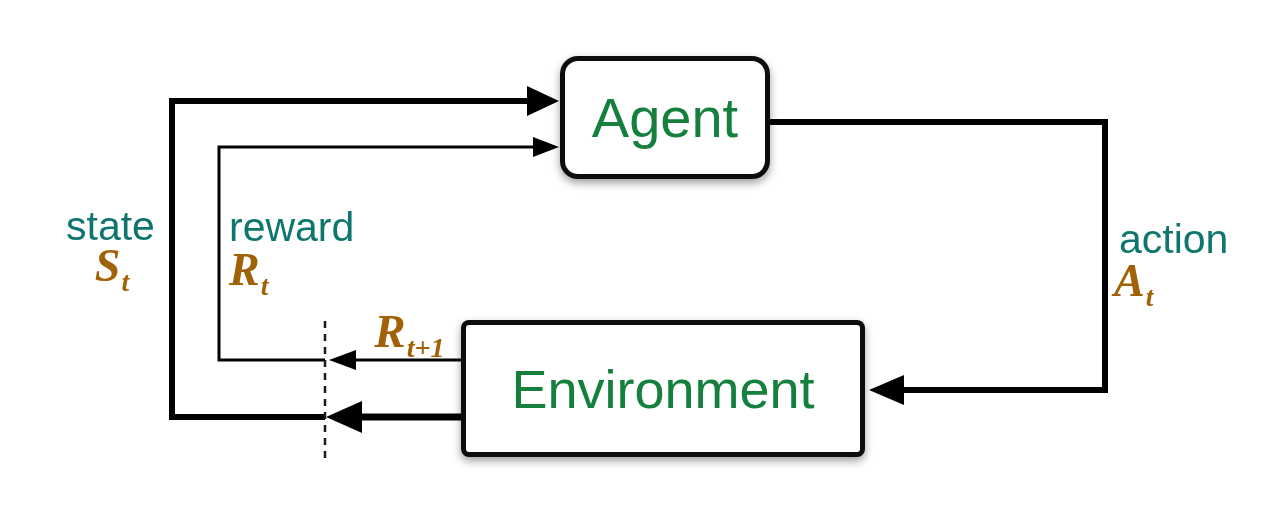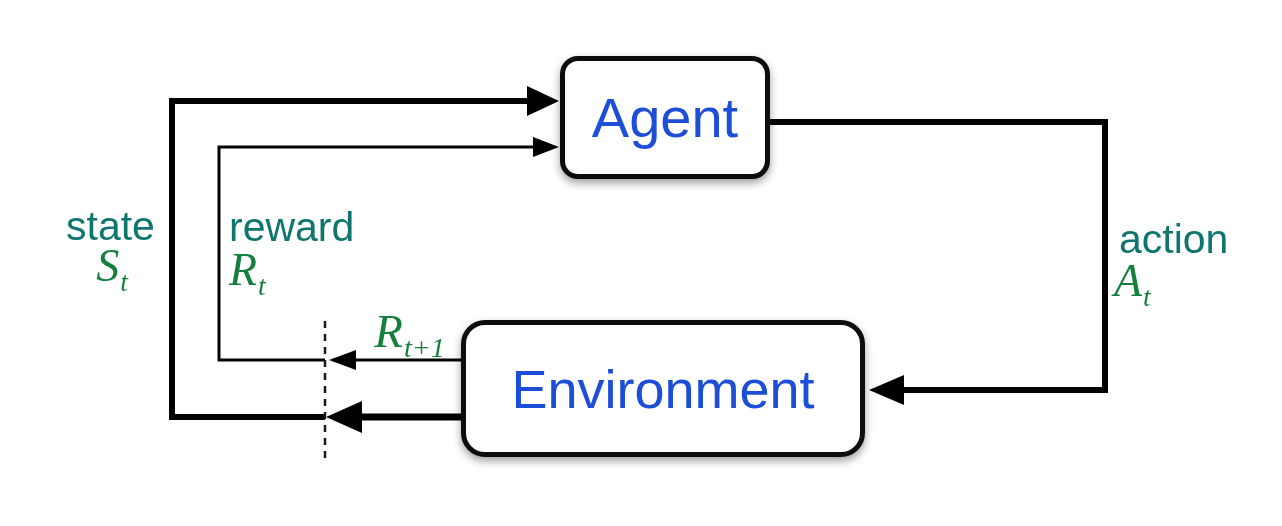--- a/index.html
+++ b/index.html
@@ -13,46 +13,47 @@
   }
   .wiring { position: absolute; left: 0; top: 0; width: 1282px; height: 526px; }
   .node {
     position: absolute;
     box-sizing: border-box;
     background: #ffffff;
     border: 5px solid #0d0d0d;
     display: flex;
     align-items: center;
     justify-content: center;
-    color: #1d4ed8;
+    color: #15803d;
     box-shadow: 0 4px 9px rgba(0,0,0,0.38);
   }
   .node-agent {
     left: 560px; top: 56px; width: 210px; height: 123px;
     border-radius: 18px; font-size: 56px;
   }
   .node-env {
     left: 461px; top: 320px; width: 404px; height: 137px;
-    border-radius: 24px; font-size: 54px;
+    border-radius: 8px; font-size: 54px;
   }
   .word {
     position: absolute;
     font-size: 41px;
     color: #0f766e;
     line-height: 1;
     white-space: nowrap;
   }
   .math {
     position: absolute;
     font-family: "Liberation Serif", serif;
     font-style: italic;
     font-size: 46px;
-    color: #15803d;
+    color: #a16207;
     line-height: 1;
     white-space: nowrap;
+    font-weight: bold;
   }
   .math sub {
     font-size: 0.6em;
     font-style: italic;
     line-height: 0;
     margin-left: 1px;
   }
   .math-mid { font-size: 47px; text-align: center; }
 </style>
 </head>

